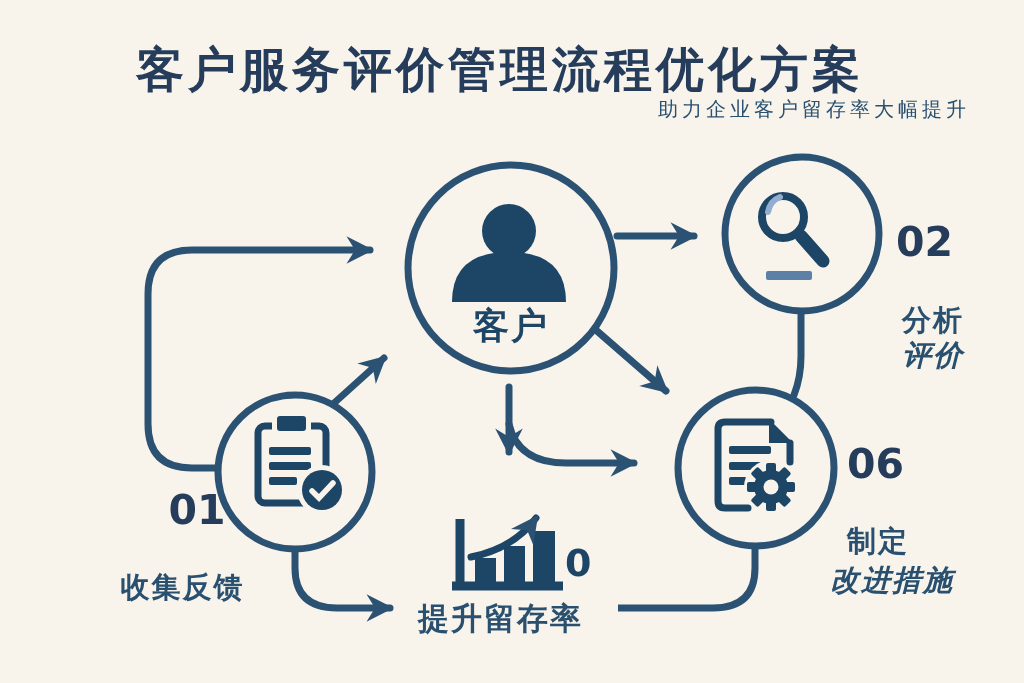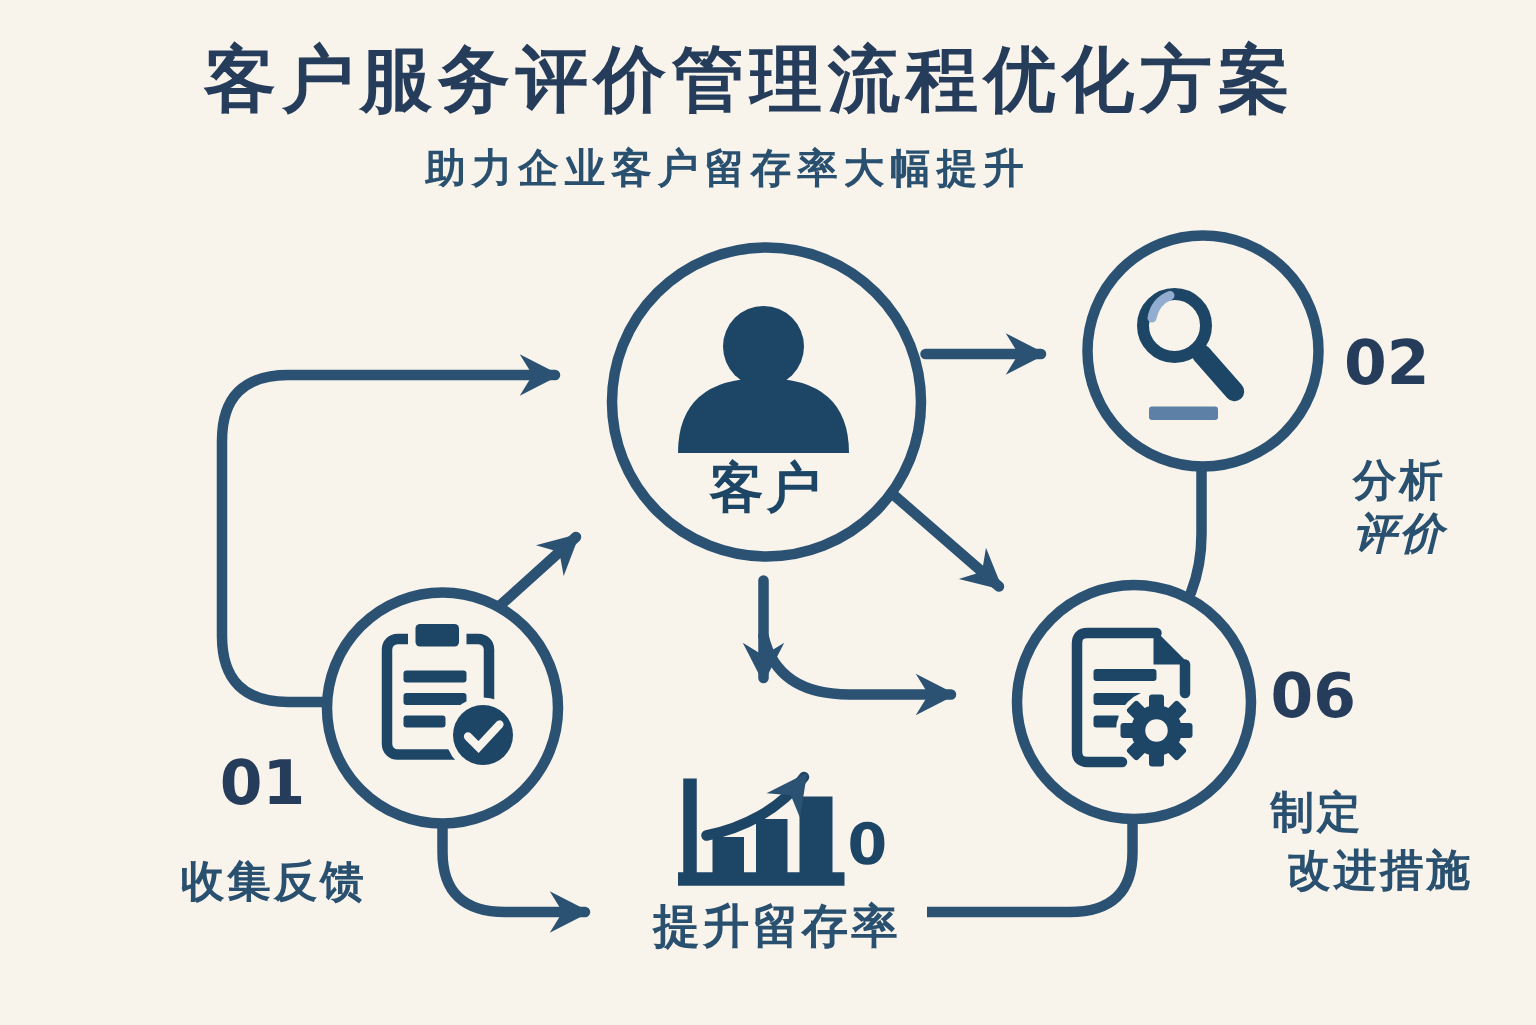--- a/index.html
+++ b/index.html
@@ -6,37 +6,37 @@
     --bg:#f8f4ec; --ink:#263c5b; --label:#2a5070; --line:#2b5273;
     --icon:#1d4566; --accent_light:#93add0; --accent_mid:#5d80a6;
   }
   html,body{margin:0;padding:0;background:#fff;}
   .stage{
     position:relative;width:1024px;height:683px;background:var(--bg);
     overflow:hidden;font-family:"DejaVu Sans","Liberation Sans",sans-serif;
     color:var(--ink);
   }
   .abs{position:absolute;line-height:1.05;white-space:nowrap;}
-  .page-title{top:28px;left:0;width:1000px;text-align:center;
+  .page-title{top:44px;left:0;width:1000px;text-align:center;
     font-size:48px;font-weight:700;letter-spacing:4px;color:var(--ink);}
-  .page-subtitle{top:99px;left:0;width:970px;text-align:center;
-    font-size:27px;font-weight:700;letter-spacing:4px;color:var(--label);}
+  .page-subtitle{top:99px;left:0;width:970px;text-align:right;
+    font-size:20px;font-weight:400;letter-spacing:4px;color:var(--label);}
   .customer-label{top:307px;left:440px;width:142px;text-align:center;
     font-size:36px;font-weight:700;color:var(--icon);letter-spacing:2px;}
   .step-number{font-size:41px;font-weight:700;color:var(--ink);}
   .step-label{font-size:29px;font-weight:700;color:var(--label);letter-spacing:2px;margin-top:32px;}
-  .n01{top:489px;left:125px;width:100px;text-align:center;margin-top:12px;}
+  .n01{top:489px;left:147px;width:100px;text-align:center;}
   .l01{top:540px;left:105px;width:155px;text-align:center;}
   .n02{top:221px;left:896px;}
   .l02a{top:273px;left:902px;}
   .l02b{top:308px;left:902px;font-style:italic;}
   .n03{top:443px;left:847px;}
   .l03a{top:494px;left:847px;}
-  .l03b{top:533px;left:858px;}
-  .outcome-label{top:602px;left:418px;width:200px;text-align:center;
+  .l03b{top:533px;left:830px;font-style:italic;}
+  .outcome-label{top:602px;left:418px;width:200px;
     font-size:31px;font-weight:700;color:var(--label);letter-spacing:2px;}
   .stray-zero{top:544px;left:565px;font-size:38px;font-weight:700;color:var(--icon);}
   svg.diagram{position:absolute;top:0;left:0;}
   .s-line{stroke:var(--line);stroke-width:7;fill:none;stroke-linecap:round;stroke-linejoin:round;}
   .s-line-sq{stroke:var(--line);stroke-width:7;fill:none;stroke-linecap:butt;}
   .s-circle{stroke:var(--line);stroke-width:7;fill:none;}
   .s-icon{stroke:var(--icon);stroke-width:7;fill:none;stroke-linecap:round;stroke-linejoin:round;}
   .f-icon{fill:var(--icon);}
   .f-bg{fill:var(--bg);}
   .s-bg{stroke:var(--bg);fill:none;stroke-linecap:round;}

